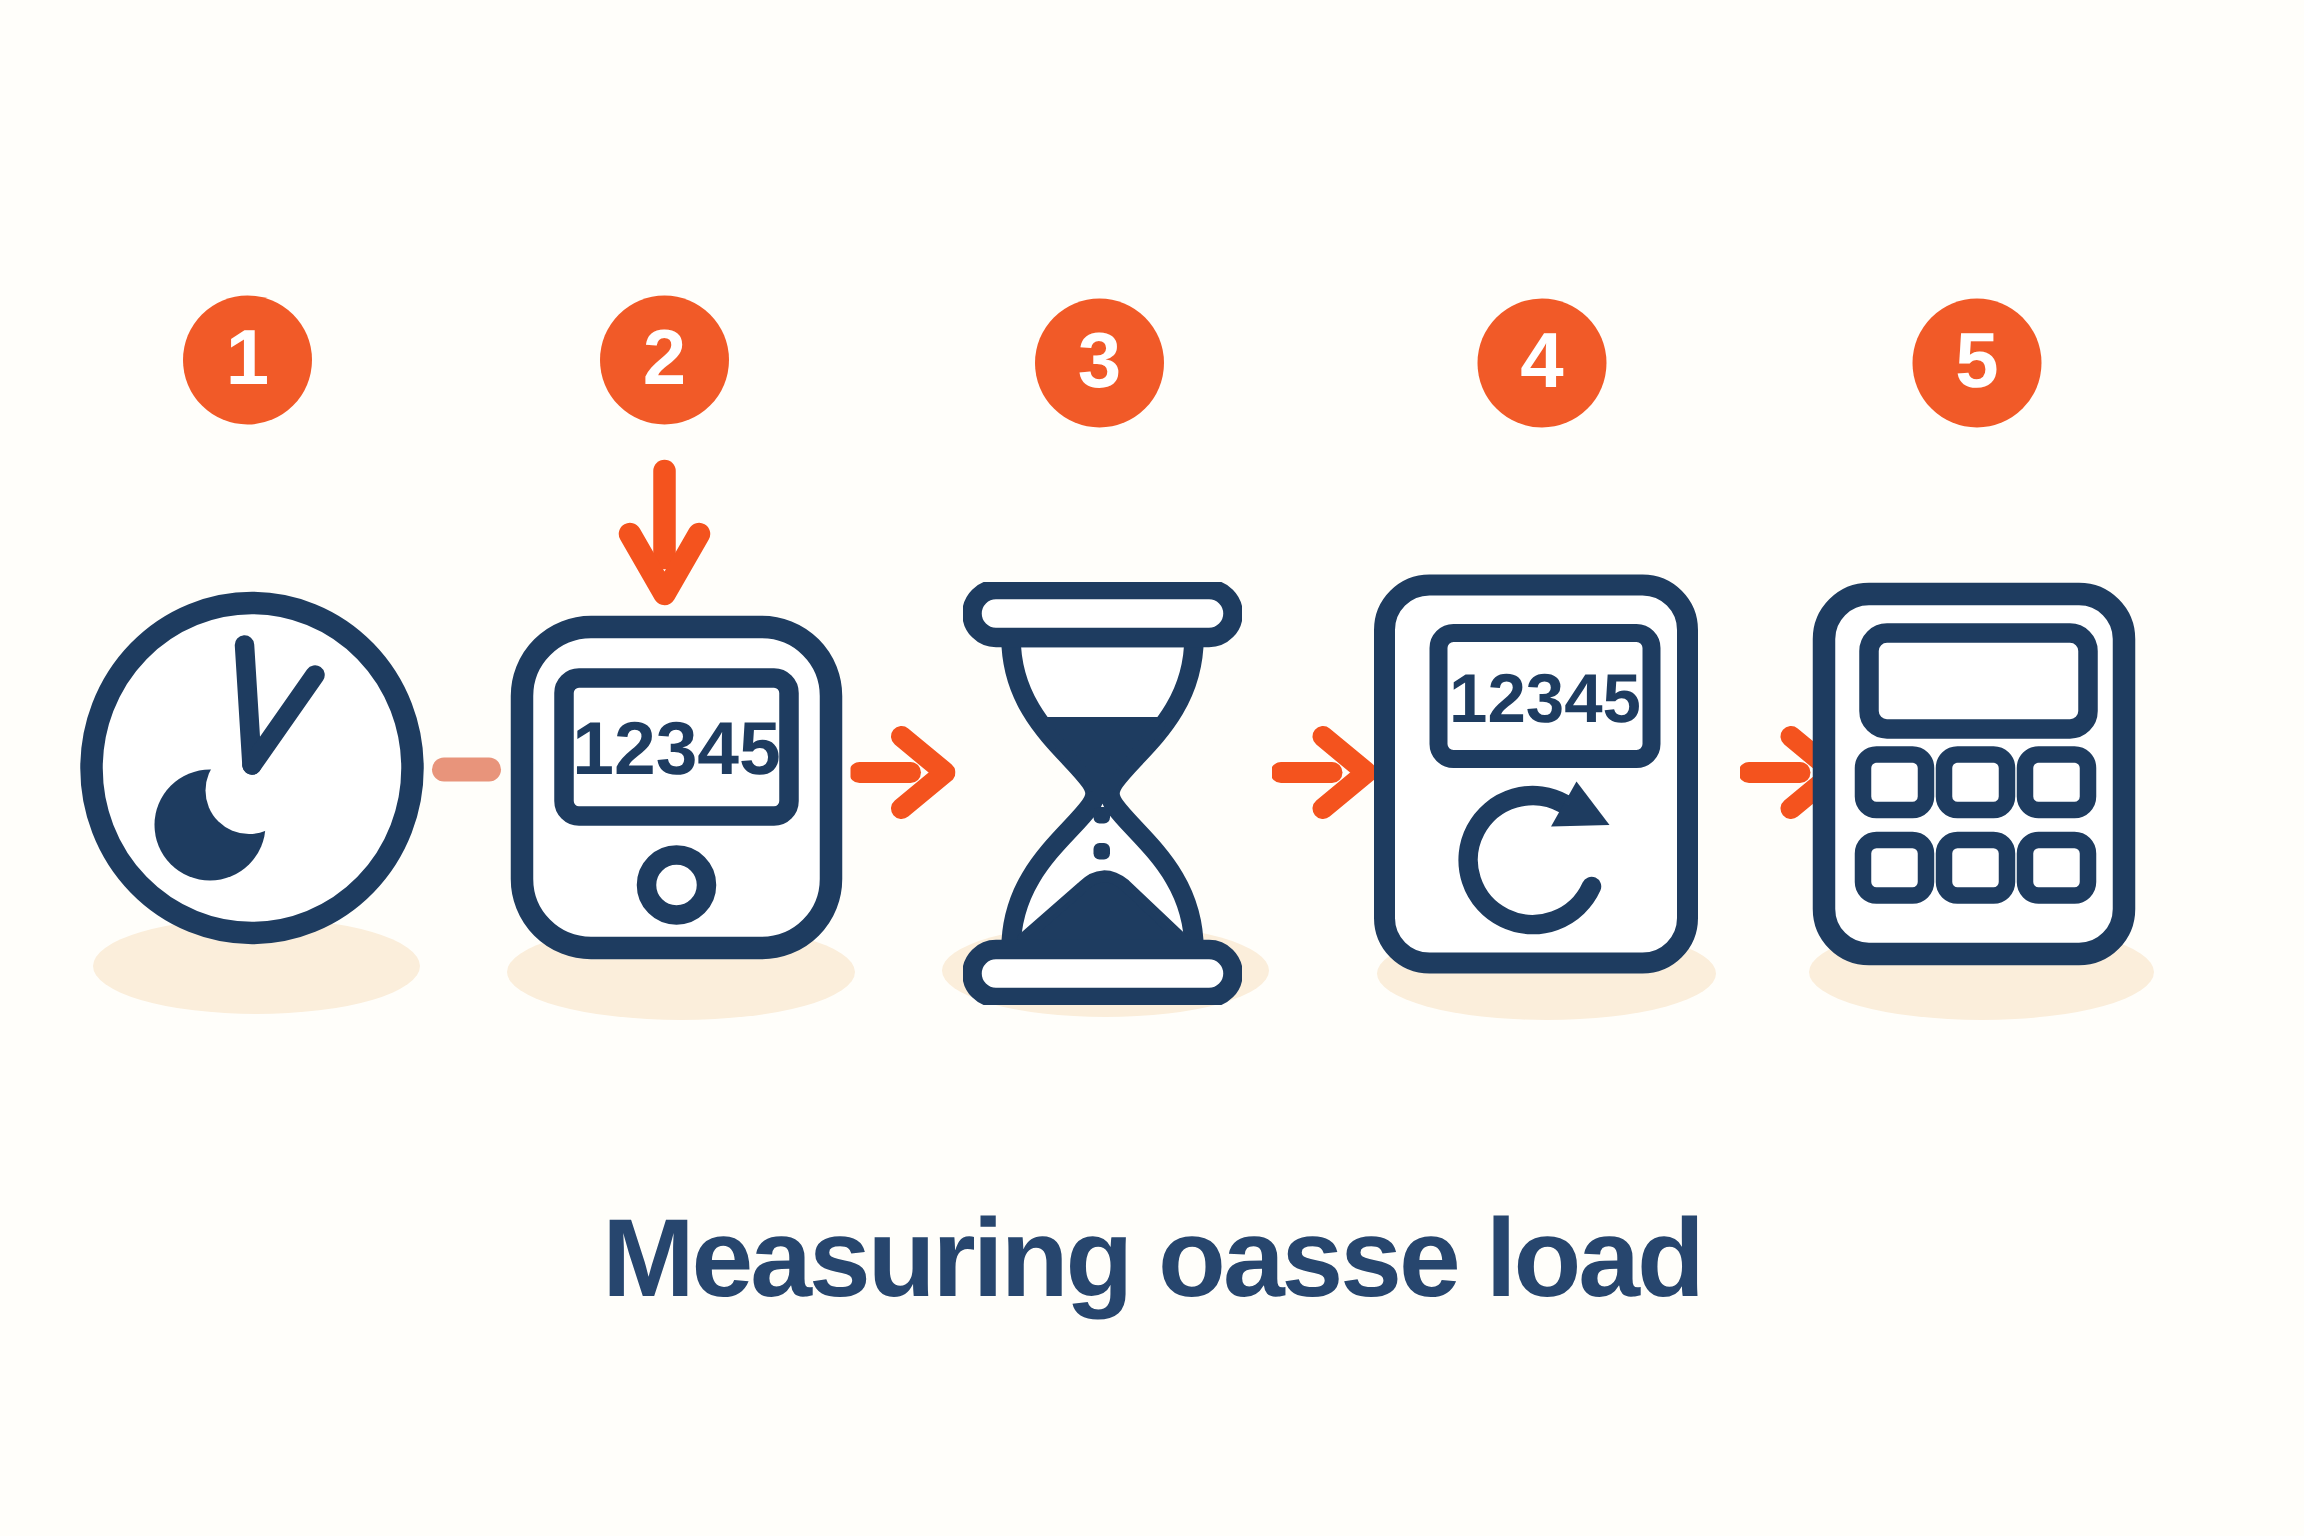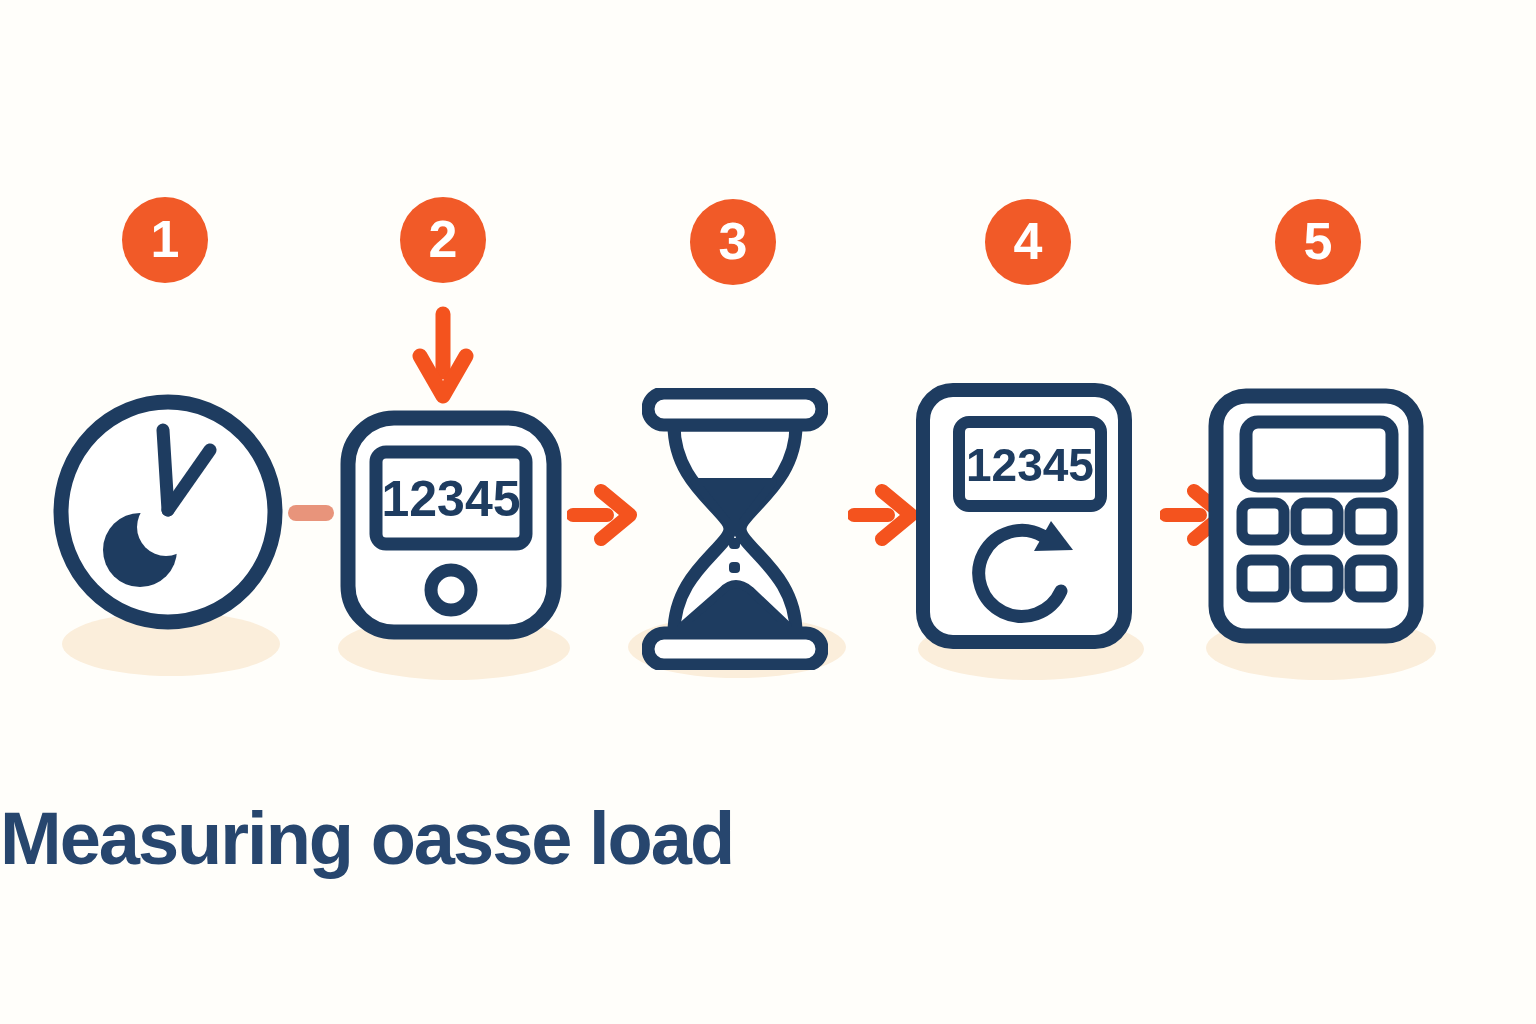--- a/index.html
+++ b/index.html
@@ -47,20 +47,21 @@
     border-radius: 8px;
     background: #E8947B;
     z-index: 1;
   }
 
   .title {
     position: absolute;
     left: 0;
     right: 0;
     top: 796px;
+    text-align: center;
     color: #27466E;
     font-size: 74px;
     font-weight: bold;
     letter-spacing: -2px;
   }
 
   svg text {
     font-family: "Liberation Sans", sans-serif;
     font-weight: bold;
     fill: #1E3C60;

